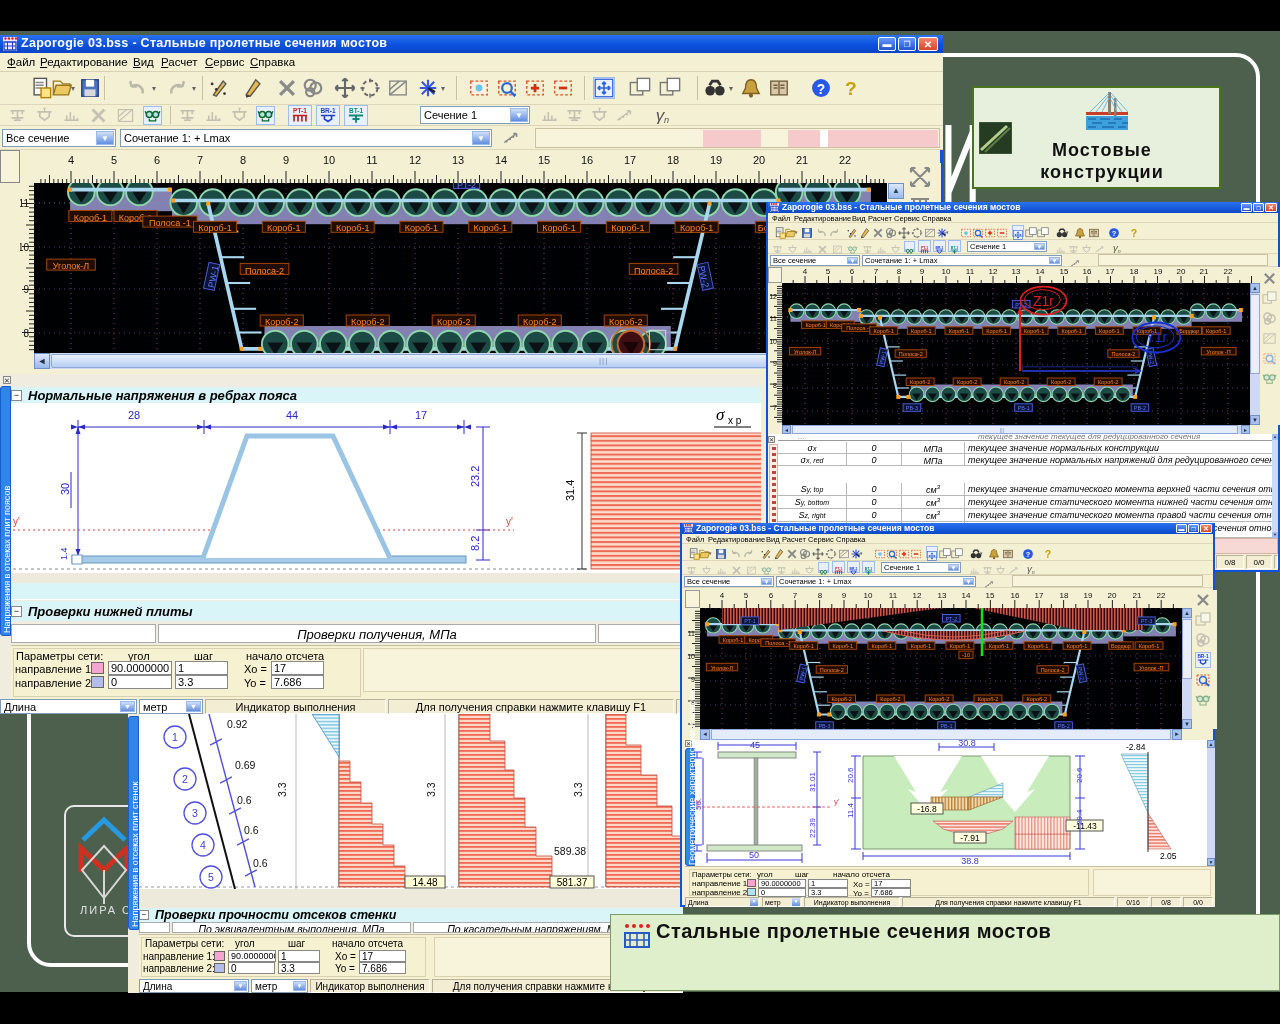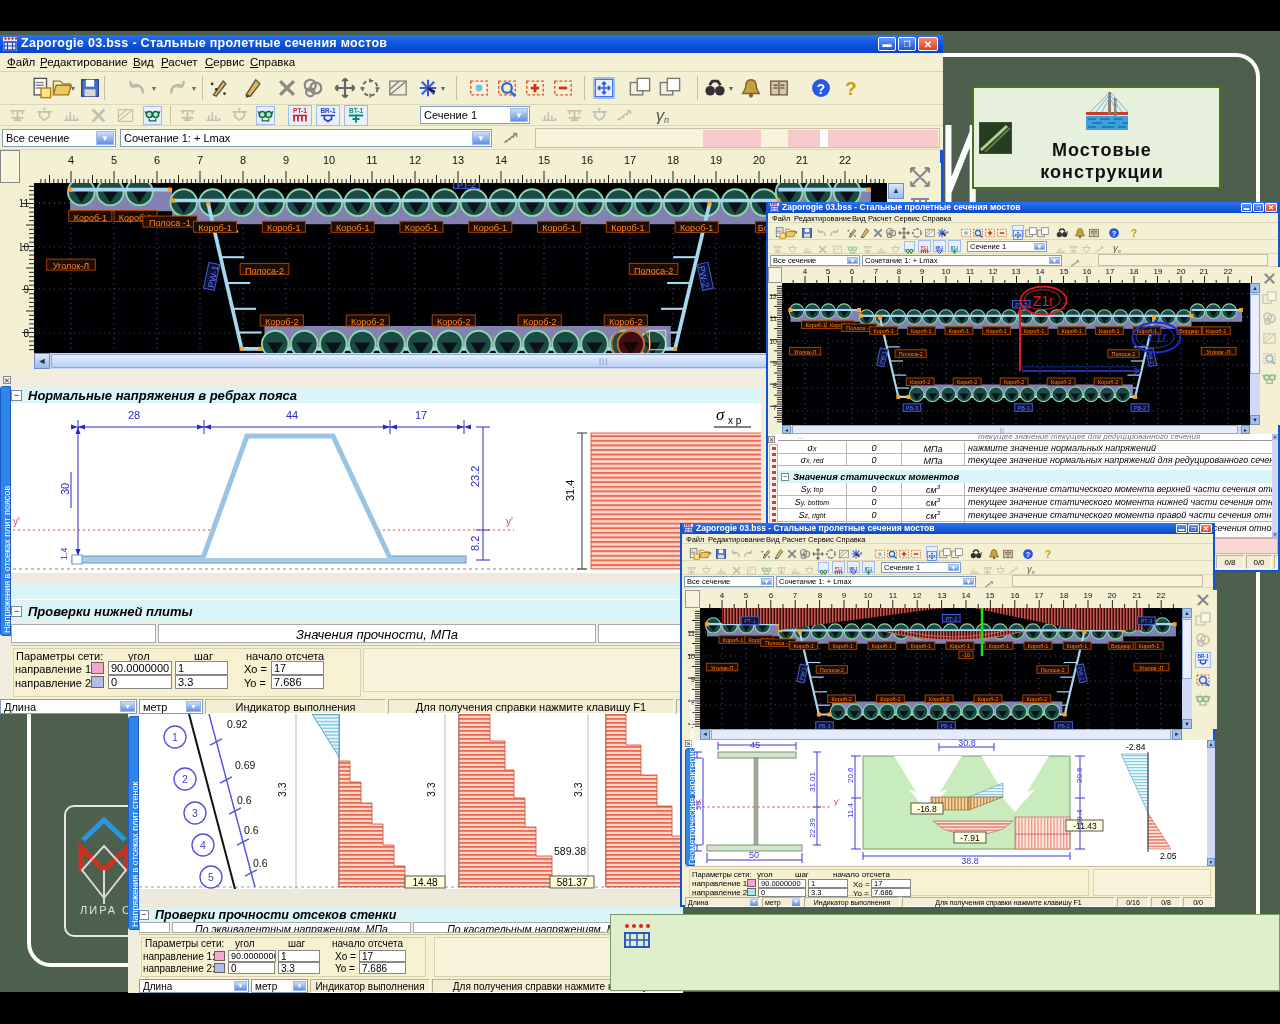--- a/index.html
+++ b/index.html
@@ -52,20 +52,21 @@
 </svg>
 <div class="abs" style="left:610px;top:914px;width:670px;height:77px;background:#dfeecb;border:1px solid #7a9a6a;z-index:6">
 <svg class="abs" style="left:12px;top:8px" width="28" height="28" viewBox="0 0 28 28">
  <circle cx="4" cy="3" r="2" fill="#e02020"></circle>
       <circle cx="11" cy="3" r="2" fill="#e02020"></circle>
  <circle cx="18" cy="3" r="2" fill="#e02020"></circle>
       <circle cx="25" cy="3" r="2" fill="#e02020"></circle>
  <path d="M2 10 h24 v14 h-24 z" fill="none" stroke="#2858c8" stroke-width="2"></path>
  <path d="M7 10 v14 M14 10 v14 M21 10 v14 M2 17 h24" stroke="#2858c8" stroke-width="1.5"></path>
 </svg>
+<div class="abs" style="left:45px;top:5px;font-size:20px;font-weight:bold;color:#111;letter-spacing:0.5px">Стальные пролетные сечения мостов</div>
 </div>
 <div class="abs" style="left:0;top:35px;width:943px;height:339px;background:#f4f0d4;border-right:3px solid #0f53d8;z-index:3">
     <div class="abs" style="left:0;top:0;width:943px;height:18px;background:linear-gradient(180deg,#2a73f0 0%,#0b50dc 55%,#0a46c4 100%)">
 <svg class="abs" style="left:3px;top:2px" width="14" height="14" viewBox="0 0 14 14">
         <rect width="14" height="14" fill="#e8e8ff"></rect>
         <circle cx="2.5" cy="1.5" r="1.2" fill="#e02020"></circle>
         <circle cx="6" cy="1.5" r="1.2" fill="#e02020"></circle>
         <circle cx="9.5" cy="1.5" r="1.2" fill="#e02020"></circle>
         <circle cx="13" cy="1.5" r="1.2" fill="#e02020"></circle>
         <path d="M1 5h12v8H1z" fill="none" stroke="#2040c0" stroke-width="1.3"></path>
@@ -1154,30 +1155,29 @@
         <div style="position:absolute;left:2px;top:2px;width:4px;height:90px;background:repeating-linear-gradient(180deg,#c04838 0 3px,#fceee8 3px 6px)"></div>
       </div>
       <div class="abs" style="left:10px;top:0;width:494px;height:7px;border-bottom:1px solid #999;overflow:hidden;font-size:8px;font-style:italic;color:#777">
         <span style="position:absolute;left:20px;top:-2px">...</span>
         <span style="position:absolute;left:200px;top:-2px">текущее значение текущее для редуцированного сечения</span>
       </div>
       <div class="abs" style="left:10px;top:8px;width:494px;height:12px;border-bottom:1px solid #b8b8b8">
         <div class="abs" style="left:0;top:0;width:69px;height:12px;border-right:1px solid #b8b8b8;text-align:center;font-style:italic;font-size:9px;padding-top:1px">σ<span style="font-size:7px">x</span></div>
         <div class="abs" style="left:69px;top:0;width:55px;height:12px;border-right:1px solid #b8b8b8;text-align:center;font-style:italic;font-size:9px;padding-top:1px">0</div>
         <div class="abs" style="left:124px;top:0;width:63px;height:12px;border-right:1px solid #b8b8b8;text-align:center;font-style:italic;font-size:9px;padding-top:1px">МПа<sup style="font-size:6px"></sup></div>
-        <div class="abs" style="left:190px;top:0;width:304px;height:12px;font-style:italic;font-size:9px;padding-top:1px;white-space:nowrap;overflow:hidden">нажмите значение нормальных напряжений</div>
+        <div class="abs" style="left:190px;top:0;width:304px;height:12px;font-style:italic;font-size:9px;padding-top:1px;white-space:nowrap;overflow:hidden">текущее значение нормальных конструкции</div>
       </div>
       <div class="abs" style="left:10px;top:20px;width:494px;height:12px;border-bottom:1px solid #b8b8b8">
         <div class="abs" style="left:0;top:0;width:69px;height:12px;border-right:1px solid #b8b8b8;text-align:center;font-style:italic;font-size:9px;padding-top:1px">σ<span style="font-size:7px">x, red</span></div>
         <div class="abs" style="left:69px;top:0;width:55px;height:12px;border-right:1px solid #b8b8b8;text-align:center;font-style:italic;font-size:9px;padding-top:1px">0</div>
         <div class="abs" style="left:124px;top:0;width:63px;height:12px;border-right:1px solid #b8b8b8;text-align:center;font-style:italic;font-size:9px;padding-top:1px">МПа<sup style="font-size:6px"></sup></div>
         <div class="abs" style="left:190px;top:0;width:304px;height:12px;font-style:italic;font-size:9px;padding-top:1px;white-space:nowrap;overflow:hidden">текущее значение нормальных напряжений для редуцированного сечения</div>
       </div>
       <div class="abs" style="left:10px;top:32px;width:494px;height:4px;background:#fff"></div>
-      <div class="abs hdr" style="left:10px;top:36px;width:494px;height:13px;font-size:9.5px"><span class="mbox" style="width:8px;height:8px;font-size:7px;line-height:6px;margin:0 4px 0 3px">−</span>Значения статических моментов</div>
       <div class="abs" style="left:10px;top:49px;width:494px;height:13px;border-bottom:1px solid #b8b8b8">
         <div class="abs" style="left:0;top:0;width:69px;height:13px;border-right:1px solid #b8b8b8;text-align:center;font-style:italic;font-size:9px;padding-top:1px">S<span style="font-size:7px">y, top</span></div>
         <div class="abs" style="left:69px;top:0;width:55px;height:13px;border-right:1px solid #b8b8b8;text-align:center;font-style:italic;font-size:9px;padding-top:1px">0</div>
         <div class="abs" style="left:124px;top:0;width:63px;height:13px;border-right:1px solid #b8b8b8;text-align:center;font-style:italic;font-size:9px;padding-top:1px">см<sup style="font-size:6px">3</sup></div>
         <div class="abs" style="left:190px;top:0;width:304px;height:13px;font-style:italic;font-size:9px;padding-top:1px;white-space:nowrap;overflow:hidden">текущее значение статического момента верхней части сечения относительно оси Y</div>
       </div>
       <div class="abs" style="left:10px;top:62px;width:494px;height:13px;border-bottom:1px solid #b8b8b8">
         <div class="abs" style="left:0;top:0;width:69px;height:13px;border-right:1px solid #b8b8b8;text-align:center;font-style:italic;font-size:9px;padding-top:1px">S<span style="font-size:7px">y, bottom</span></div>
         <div class="abs" style="left:69px;top:0;width:55px;height:13px;border-right:1px solid #b8b8b8;text-align:center;font-style:italic;font-size:9px;padding-top:1px">0</div>
         <div class="abs" style="left:124px;top:0;width:63px;height:13px;border-right:1px solid #b8b8b8;text-align:center;font-style:italic;font-size:9px;padding-top:1px">см<sup style="font-size:6px">3</sup></div>
@@ -1256,21 +1256,21 @@
         <text x="563" y="98" font-size="11" fill="#000" transform="rotate(-90 563 98)">31.4</text>
         <text x="705" y="17" font-size="17" font-style="italic" font-family="Liberation Serif,serif" fill="#000">σ</text>
         <text x="717" y="21" font-size="10" fill="#000">x p</text>
         <line x1="703" y1="24" x2="740" y2="24" stroke="#000"></line>
       </svg></div>
     <div class="abs" style="left:11px;top:199px;width:750px;height:10px;background:#eeeadb"></div>
     <div class="abs" style="left:11px;top:209px;width:750px;height:17px;background:#d9f5f7;border-bottom:1px solid #fff"></div>
     <div class="abs hdr" style="left:11px;top:227px;width:750px;height:20px;font-size:13px"><span class="mbox">−</span>Проверки нижней плиты</div>
     <div class="abs" style="left:11px;top:248px;width:750px;height:23px;background:#f0ede0">
 <div class="abs" style="left:0;top:2px;width:145px;height:19px;background:#fff;border:1px solid #aaa"></div>
-<div class="abs" style="left:147px;top:2px;width:438px;height:19px;background:#fff;border:1px solid #aaa;text-align:center;font-style:italic;font-size:13px;padding-top:2px">Значения прочности, МПа</div>
+<div class="abs" style="left:147px;top:2px;width:438px;height:19px;background:#fff;border:1px solid #aaa;text-align:center;font-style:italic;font-size:13px;padding-top:2px">Проверки получения, МПа</div>
 <div class="abs" style="left:587px;top:2px;width:163px;height:19px;background:#fff;border:1px solid #aaa"></div>
 </div>
     <div class="abs" style="left:11px;top:271px;width:750px;height:54px;background:#f6f1d0;border-top:1px solid #c8c0a0">
 <div class="abs" style="left:2px;top:2px;width:348px;height:49px;border:1px solid #d8d0b0"></div>
 <div class="abs" style="left:5px;top:4px;font-size:11px">Параметры сети:</div>
 <div class="abs" style="left:117px;top:4px;font-size:11px">угол</div>
 <div class="abs" style="left:183px;top:4px;font-size:11px">шаг</div>
 <div class="abs" style="left:235px;top:4px;font-size:11px">начало отсчета</div>
 <div class="abs" style="left:4px;top:17px;font-size:11px">направление 1:</div>
 <div class="abs" style="left:4px;top:31px;font-size:11px">направление 2:</div>
@@ -1349,21 +1349,21 @@
         <polygon points="320,0 351,0 351,27 366,27 366,56 375,56 375,84 386,84 386,113 397,113 397,142 413,142 413,173 320,173" fill="url(#rh3)" stroke="#c05040" stroke-width="0.8"></polygon>
         <text x="415" y="141" font-size="10.5" fill="#111">589.38</text>
         <rect x="411" y="162" width="44" height="12" fill="#ffffd8" stroke="#555"></rect>
         <text x="433" y="172" font-size="10" fill="#000" text-anchor="middle">581.37</text>
         <polygon points="467,0 487,0 487,31 502,31 502,61 518,61 518,92 533,92 533,122 544,122 544,173 467,173" fill="url(#rh3)" stroke="#c05040" stroke-width="0.8"></polygon>
       </svg></div>
     <div class="abs" style="left:11px;top:175px;width:544px;height:19px;background:#eeeadb"></div>
     <div class="abs hdr" style="left:11px;top:194px;width:544px;height:14px;font-size:12.5px"><span class="mbox" style="width:10px;height:10px;font-size:8px;line-height:8px">−</span>Проверки прочности отсеков стенки</div>
     <div class="abs" style="left:11px;top:208px;width:544px;height:12px;background:#f0ede0">
 <div class="abs" style="left:0;top:0;width:31px;height:11px;background:#fff;border:1px solid #aaa"></div>
-<div class="abs" style="left:33px;top:0;width:239px;height:11px;background:#fff;border:1px solid #aaa;text-align:center;font-style:italic;font-size:10.5px;overflow:hidden">По эквивалентным напряжениям, МПа</div>
+<div class="abs" style="left:33px;top:0;width:239px;height:11px;background:#fff;border:1px solid #aaa;text-align:center;font-style:italic;font-size:10.5px;overflow:hidden">По эквивалентным выполнения, МПа</div>
 <div class="abs" style="left:274px;top:0;width:250px;height:11px;background:#fff;border:1px solid #aaa;text-align:center;font-style:italic;font-size:10.5px;overflow:hidden">По касательным напряжениям, МПа</div>
 <div class="abs" style="left:526px;top:0;width:18px;height:11px;background:#fff;border:1px solid #aaa"></div>
 </div>
     <div class="abs" style="left:11px;top:220px;width:544px;height:45px;background:#f6f1d0;border-top:1px solid #c8c0a0">
 <div class="abs" style="left:2px;top:2px;width:285px;height:40px;border:1px solid #d8d0b0"></div>
 <div class="abs" style="left:6px;top:3px;font-size:10px">Параметры сети:</div>
 <div class="abs" style="left:96px;top:3px;font-size:10px">угол</div>
 <div class="abs" style="left:149px;top:3px;font-size:10px">шаг</div>
 <div class="abs" style="left:193px;top:3px;font-size:10px">начало отсчета</div>
 <div class="abs" style="left:4px;top:16px;font-size:10px">направление 1:</div>

